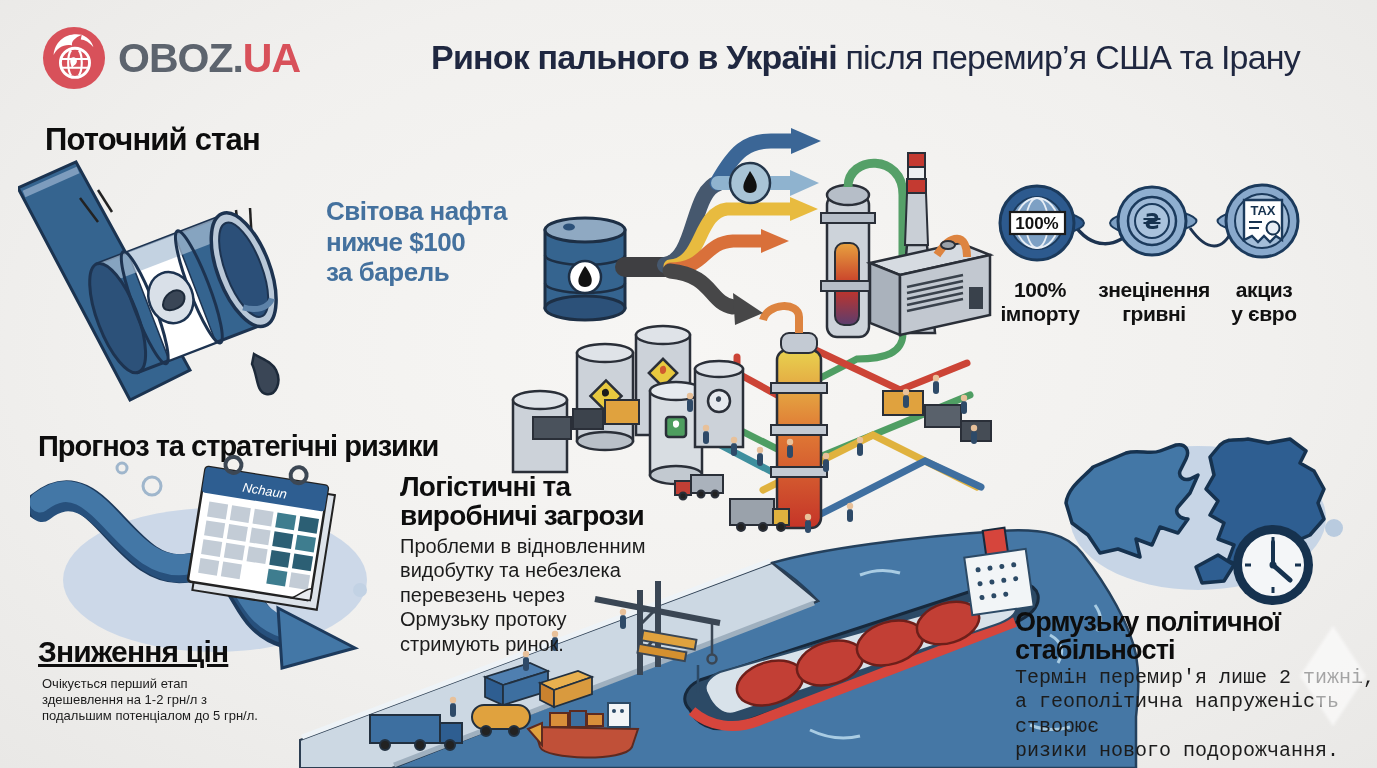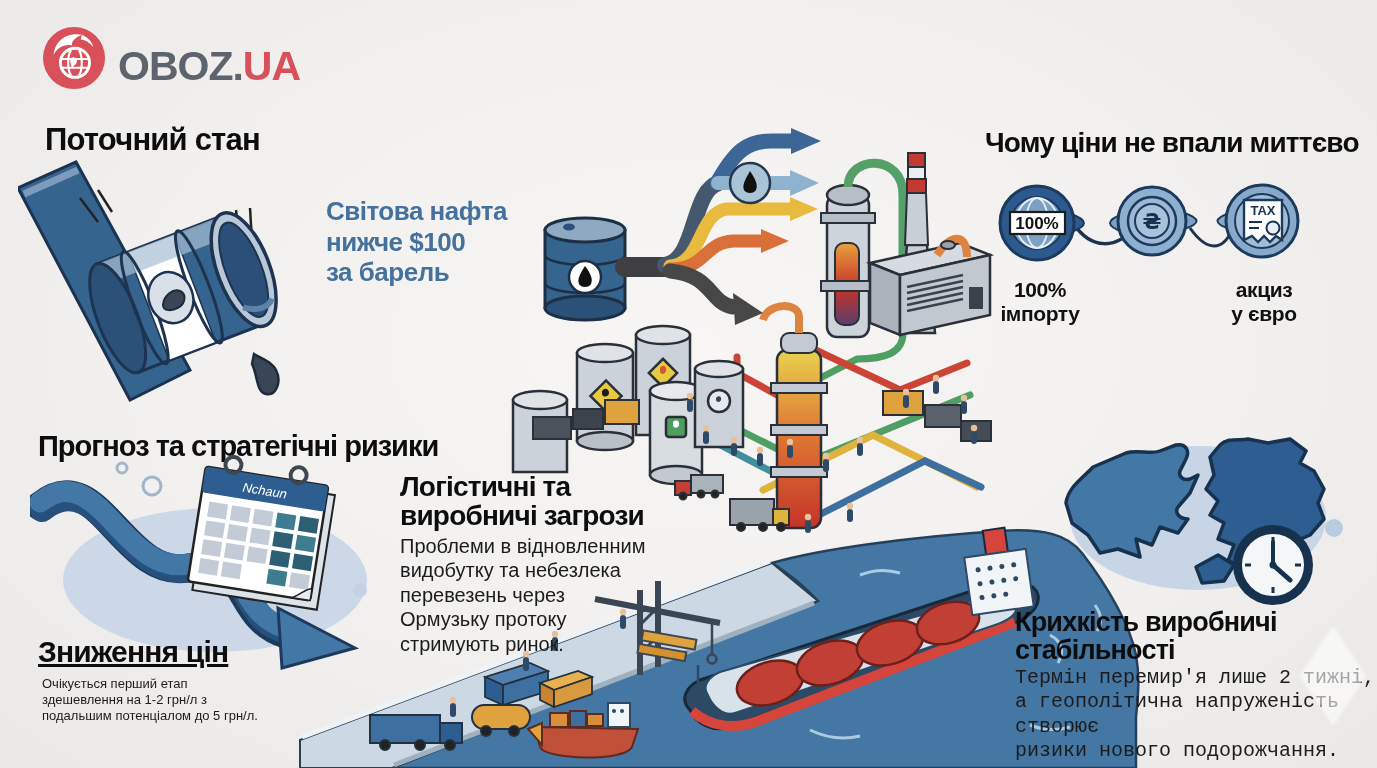--- a/index.html
+++ b/index.html
@@ -2,21 +2,21 @@
 <html><head>
 <meta charset="utf-8">
 <style>
   html,body{margin:0;padding:0;}
   body{font-family:"Liberation Sans",sans-serif;}
   .stage{position:relative;width:1377px;height:768px;overflow:hidden;
          background:radial-gradient(ellipse at 50% 45%, #f7f6f4 0%, #f1f0ee 60%, #e9e8e6 100%);}
   .abs{position:absolute;}
   .pre{white-space:pre-line;}
   
-  .logo{left:42px;top:26px;display:flex;align-items:flex-end;gap:12px;}
+  .logo{left:42px;top:26px;display:flex;align-items:center;gap:12px;}
   .logo-text{font-size:41px;font-weight:700;letter-spacing:-1px;color:#5d646e;}
   .logo-text .ua{color:#d8515a;}
   
   .title{left:368px;top:38px;width:995px;text-align:center;font-size:34px;
          letter-spacing:-0.8px;color:#1f2740;}
   .title b{font-weight:700;}
   
   .h1{font-weight:700;color:#0d0d0d;letter-spacing:-0.8px;line-height:1.05;}
   .body-txt{color:#1c1c1c;line-height:1.22;}
   .h-current{left:38px;top:124px;font-size:31px;margin-left:7px;}
@@ -46,20 +46,21 @@
       <circle cx="33" cy="33" r="32" fill="#d8515a"></circle>
       <path d="M12,30 C13,15 26,6 41,9 C34,12 30,16 31,20 C24,18 15,22 12,30 Z" fill="#ffffff"></path>
       <path d="M41,9 C48,12 52,17 53,22 C49,17 44,14 40,14 Z" fill="#ffffff"></path>
       <circle cx="34" cy="38" r="15" fill="#d8515a" stroke="#ffffff" stroke-width="3"></circle>
       <path d="M30,25 C26,30 26,46 30,51 M38,25 C42,30 42,46 38,51 M20,34 H48 M20,43 H48" stroke="#ffffff" stroke-width="2.2" fill="none"></path>
       <path d="M30,33 C33,31 36,33 36,36 C36,40 32,40 31,44 C30,40 28,36 30,33 Z" fill="#ffffff"></path>
     </svg>
     <div class="logo-text"><span>OBOZ.</span><span class="ua">UA</span></div>
   </div>
 
+  <div class="abs title"><b>Ринок пального в Україні</b><span> після перемир’я США та Ірану</span></div>
 
   <div class="abs h1 h-current">Поточний стан</div>
 
   <svg class="abs" style="left:18px;top:158px;" width="300" height="252" viewBox="0 0 300 252">
     <g>
       <polygon points="0,30 58,4 172,212 112,242" fill="#35648f" stroke="#1b3350" stroke-width="3"></polygon>
       <path d="M6,36 L60,12" stroke="#7d9cbd" stroke-width="7"></path>
     </g>
     <g stroke="#222" stroke-width="2.5">
       <path d="M62,40 L80,64"></path>
@@ -267,21 +268,20 @@
           <circle cx="401" cy="297" r="3.2"></circle>
           <circle cx="431" cy="283" r="3.2"></circle>
         <circle cx="459" cy="303" r="3.2"></circle>
           <circle cx="303" cy="422" r="3.2"></circle>
           <circle cx="345" cy="411" r="3.2"></circle>
         <circle cx="469" cy="333" r="3.2"></circle>
       </g>
     </g>
   </svg>
 
-  <div class="abs h1 h-why">Чому ціни не впали миттєво</div>
 
   <svg class="abs" style="left:985px;top:168px;" width="335" height="108" viewBox="0 0 335 108">
     <path d="M88,55 C106,82 132,82 150,58" stroke="#1d3350" stroke-width="3.5" fill="none"></path>
     <path d="M205,60 C222,84 238,84 248,60" stroke="#1d3350" stroke-width="3" fill="none"></path>
     <path d="M86,46 Q112,55 86,64 Z" fill="#2d5a8e" stroke="#1b3a5c" stroke-width="2"></path>
     <path d="M138,46 Q112,55 138,64 Z" fill="#7da0c4" stroke="#1b3a5c" stroke-width="2"></path>
     <path d="M199,45 Q224,53 199,61 Z" fill="#7da0c4" stroke="#1b3a5c" stroke-width="2"></path>
     <path d="M245,45 Q220,53 245,61 Z" fill="#89a9cc" stroke="#1b3a5c" stroke-width="2"></path>
     <g>
       <circle cx="52" cy="55" r="37" fill="#2d5a8e" stroke="#1b3a5c" stroke-width="3"></circle>
@@ -303,20 +303,22 @@
       <circle cx="277" cy="53" r="27" fill="#a3bdd8" stroke="#1b3a5c" stroke-width="2"></circle>
       <path d="M259,32 H297 V72 L291,68 L285,74 L279,68 L273,74 L267,68 L259,72 Z" fill="#ffffff" stroke="#1b3a5c" stroke-width="2.4"></path>
       <text x="278" y="47" text-anchor="middle" font-family="Liberation Sans, sans-serif" font-size="13" font-weight="700" fill="#16324f">TAX</text>
       <path d="M264,54 h13 M264,60 h10" stroke="#16324f" stroke-width="2"></path>
       <circle cx="288" cy="60" r="6.5" fill="#e8eef5" stroke="#16324f" stroke-width="2"></circle>
     </g>
   </svg>
 
   <div class="abs caption cap-1 pre">100%
 імпорту</div>
+  <div class="abs caption cap-2 pre">знецінення
+гривні</div>
   <div class="abs caption cap-3 pre">акциз
 у євро</div>
 
   <div class="abs h1 h-forecast">Прогноз та стратегічні ризики</div>
 
   <svg class="abs" style="left:30px;top:440px;" width="365" height="232" viewBox="0 0 365 232">
     <ellipse cx="185" cy="140" rx="152" ry="72" fill="#ccd8e8"></ellipse>
     <circle cx="92" cy="28" r="5" fill="none" stroke="#9fb6cc" stroke-width="3"></circle>
     <circle cx="122" cy="46" r="9" fill="none" stroke="#9fb6cc" stroke-width="3"></circle>
     <circle cx="330" cy="150" r="7" fill="#c2d2e4"></circle>
@@ -492,21 +494,21 @@
           <path d="M225,172 L225,178"></path>
         <path d="M197,150 L203,150"></path>
           <path d="M247,150 L253,150"></path>
       </g>
       <path d="M225,150 L225,127" stroke="#16324f" stroke-width="4" stroke-linecap="round"></path>
       <path d="M225,150 L242,165" stroke="#16324f" stroke-width="5" stroke-linecap="round"></path>
       <circle cx="225" cy="150" r="3.5" fill="#16324f"></circle>
     </g>
   </svg>
 
-  <div class="abs h1 h-fragility pre">Крихкість виробничі
+  <div class="abs h1 h-fragility pre">Ормузьку політичної
 стабільності</div>
   <div class="abs body-txt frag-body pre">Термін перемир'я лише 2 тижні,
 а геополітична напруженість створює
 ризики нового подорожчання.</div>
 
   <svg class="abs watermark" width="66" height="100" viewBox="0 0 66 100">
     <polygon points="33,0 66,50 33,100 0,50" fill="#ffffff"></polygon>
   </svg>
 
 </div>

